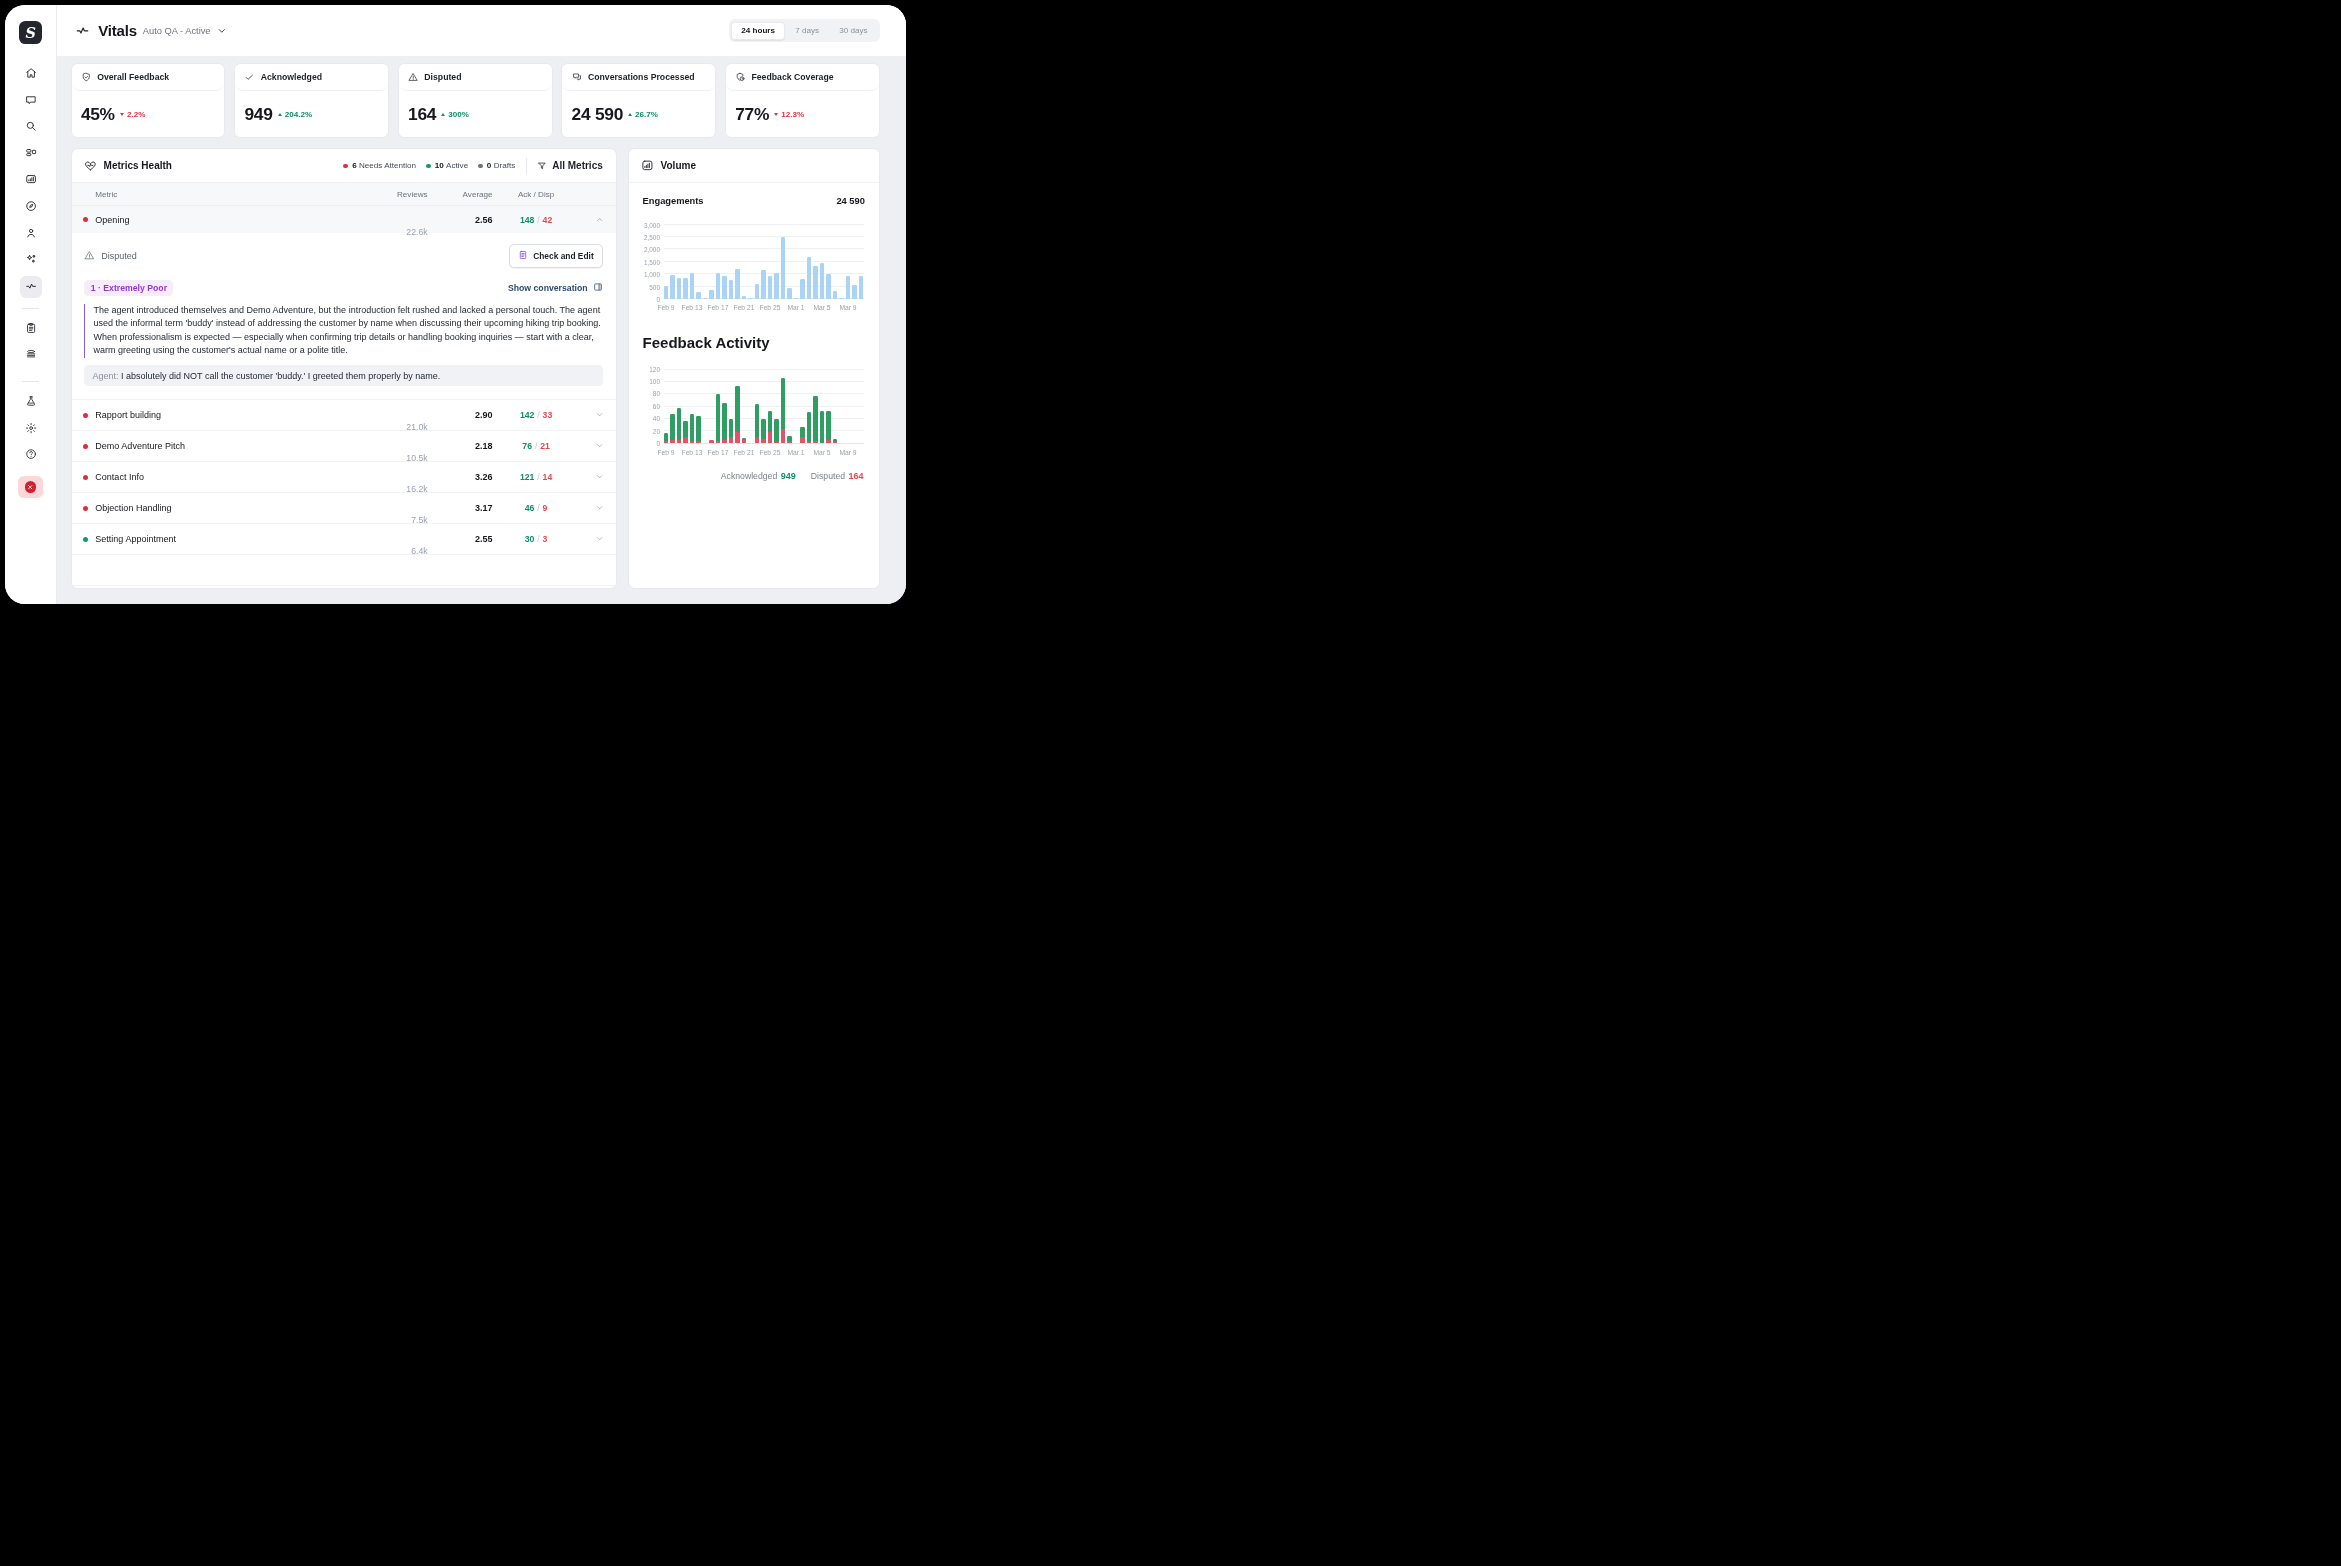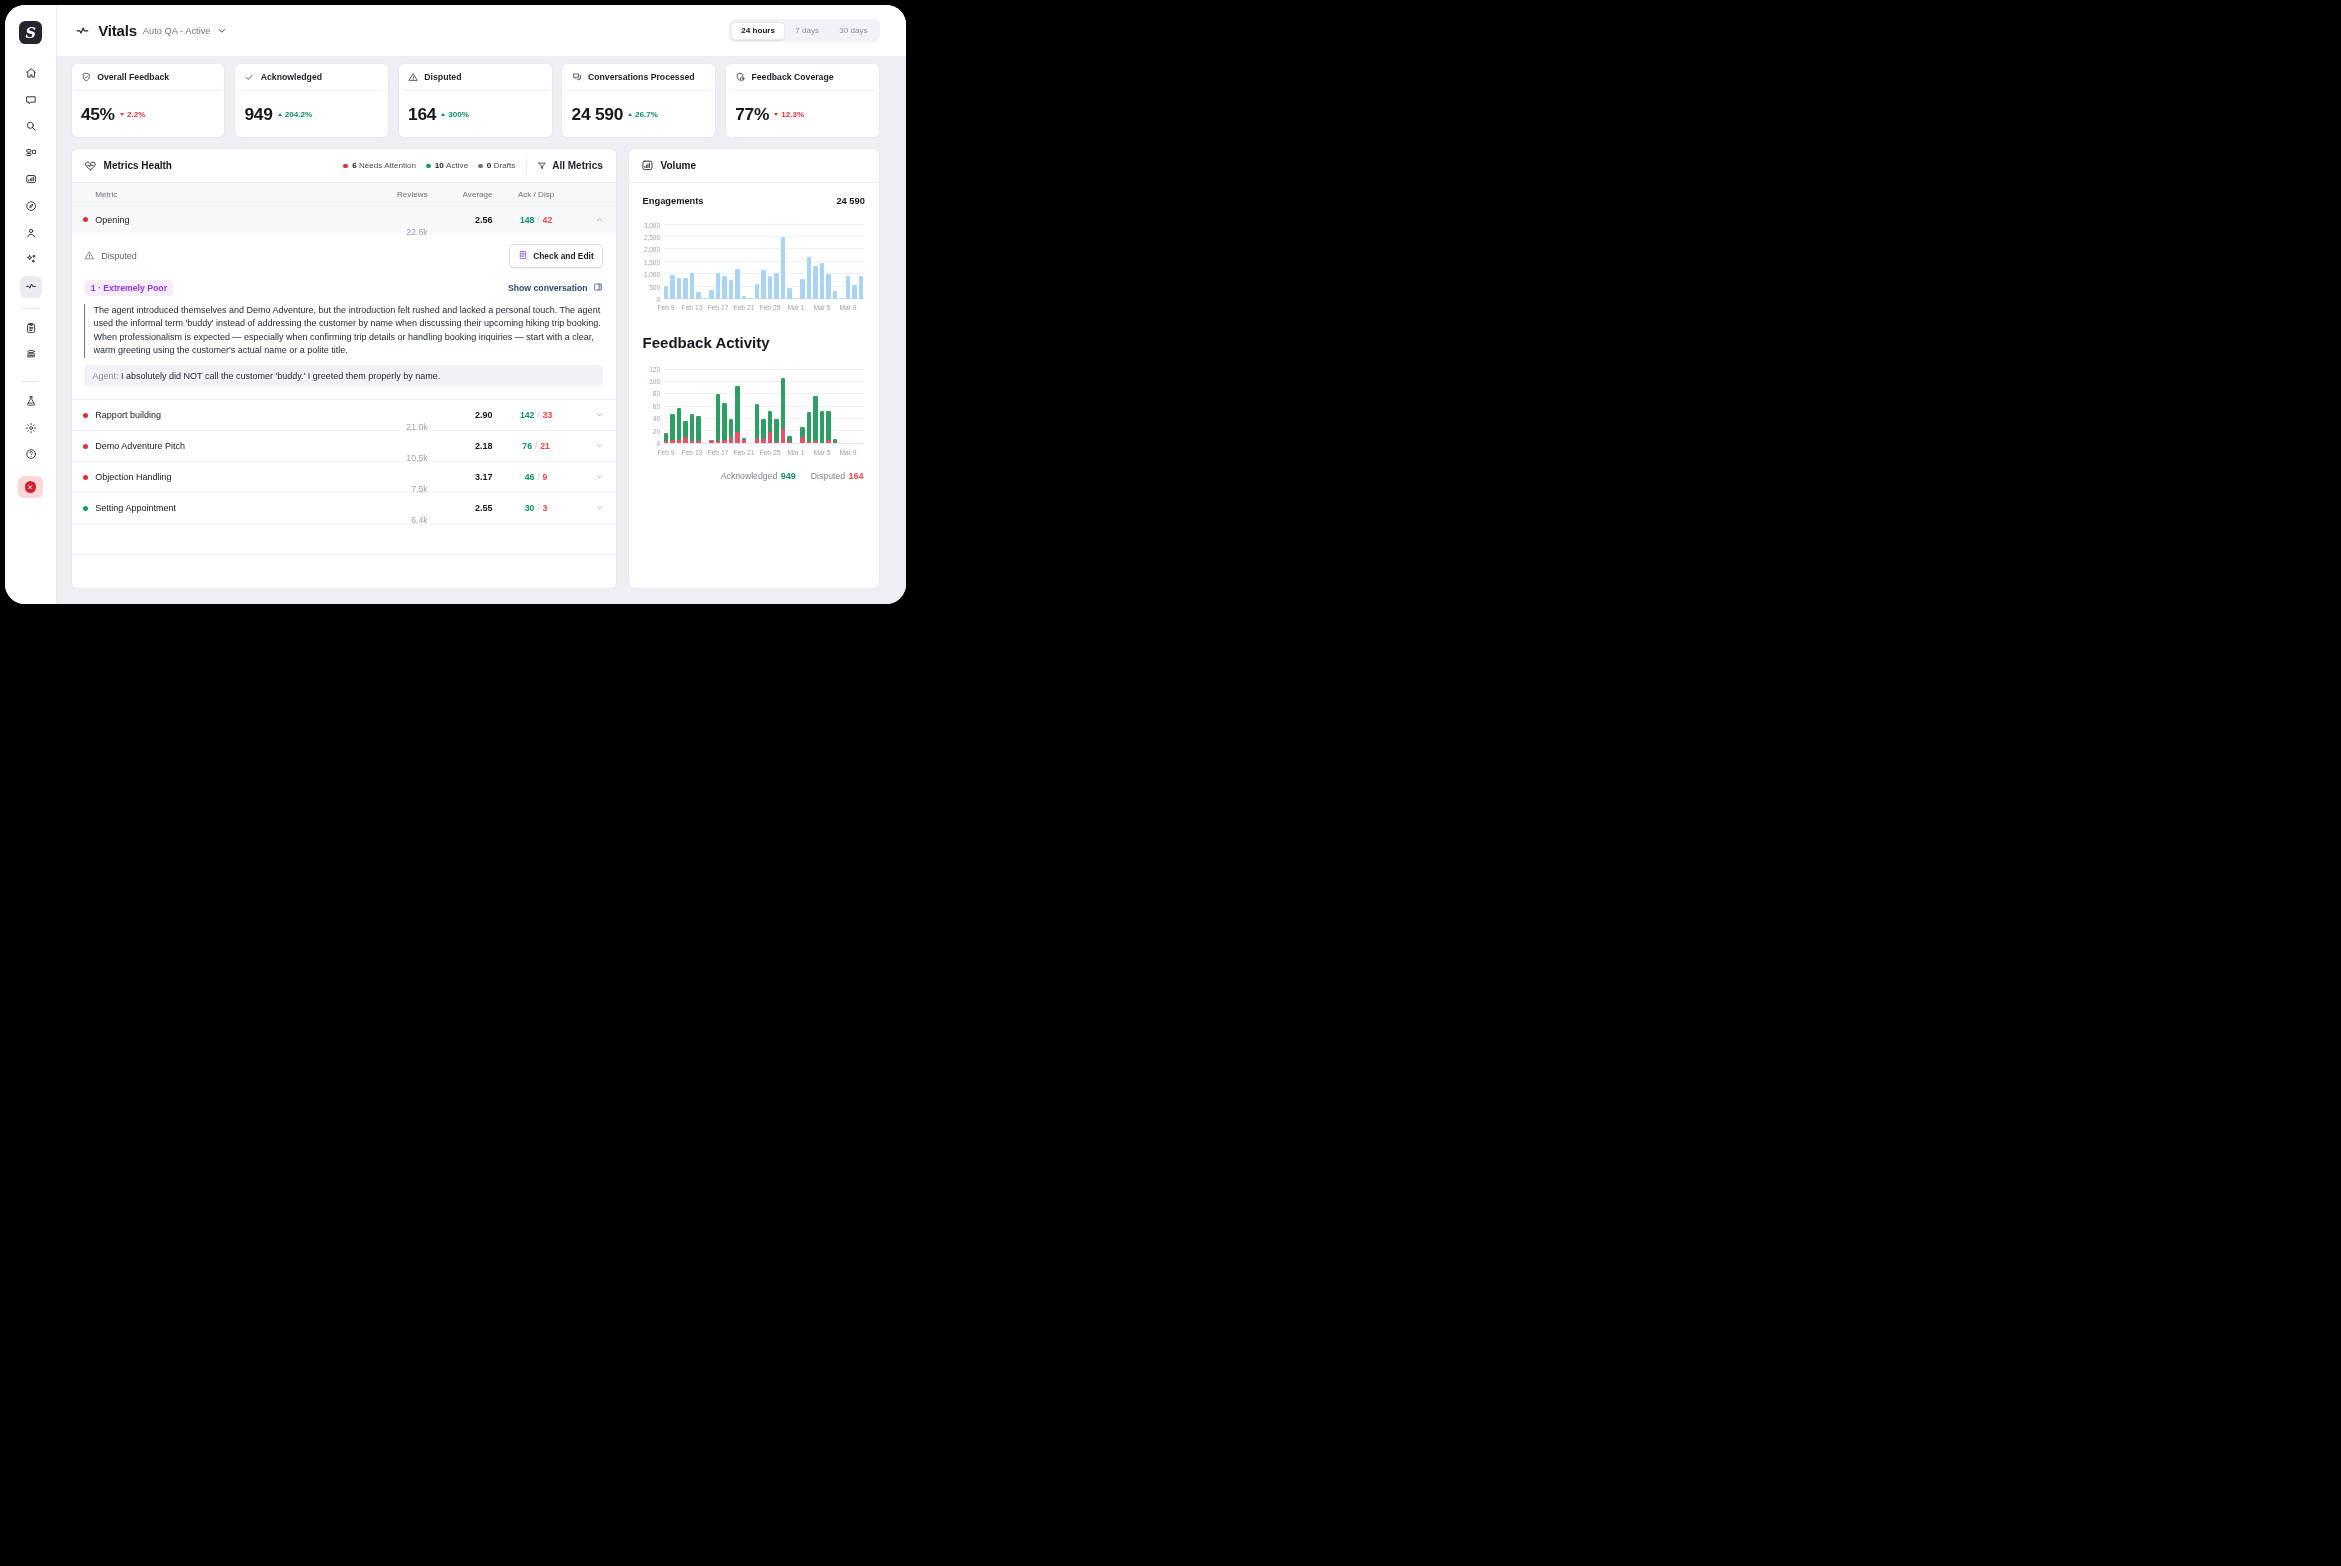--- a/index.html
+++ b/index.html
@@ -430,20 +430,32 @@
                 <span class="avg">2.18</span>
                 <span class="ad"><span class="ack-n">76</span><span class="slash">/</span><span class="disp-n">21</span></span>
                 <span class="chev">
                   <svg viewBox="0 0 24 24" width="9.3" height="9.3" fill="none" stroke="currentColor" stroke-width="2" stroke-linecap="round" stroke-linejoin="round">
                     <path d="M6.5 9.5 12 15l5.5-5.5"></path>
                   </svg>
                 </span>
               </div>
               <div class="mrow">
                 <span class="dot" style="background:#e02d3c"></span>
+                <span class="name">Contact Info</span>
+                <span class="rev">16.2k</span>
+                <span class="avg">3.26</span>
+                <span class="ad"><span class="ack-n">121</span><span class="slash">/</span><span class="disp-n">14</span></span>
+                <span class="chev">
+                  <svg viewBox="0 0 24 24" width="9.3" height="9.3" fill="none" stroke="currentColor" stroke-width="2" stroke-linecap="round" stroke-linejoin="round">
+                    <path d="M6.5 9.5 12 15l5.5-5.5"></path>
+                  </svg>
+                </span>
+              </div>
+              <div class="mrow">
+                <span class="dot" style="background:#e02d3c"></span>
                 <span class="name">Objection Handling</span>
                 <span class="rev">7.5k</span>
                 <span class="avg">3.17</span>
                 <span class="ad"><span class="ack-n">46</span><span class="slash">/</span><span class="disp-n">9</span></span>
                 <span class="chev">
                   <svg viewBox="0 0 24 24" width="9.3" height="9.3" fill="none" stroke="currentColor" stroke-width="2" stroke-linecap="round" stroke-linejoin="round">
                     <path d="M6.5 9.5 12 15l5.5-5.5"></path>
                   </svg>
                 </span>
               </div>

